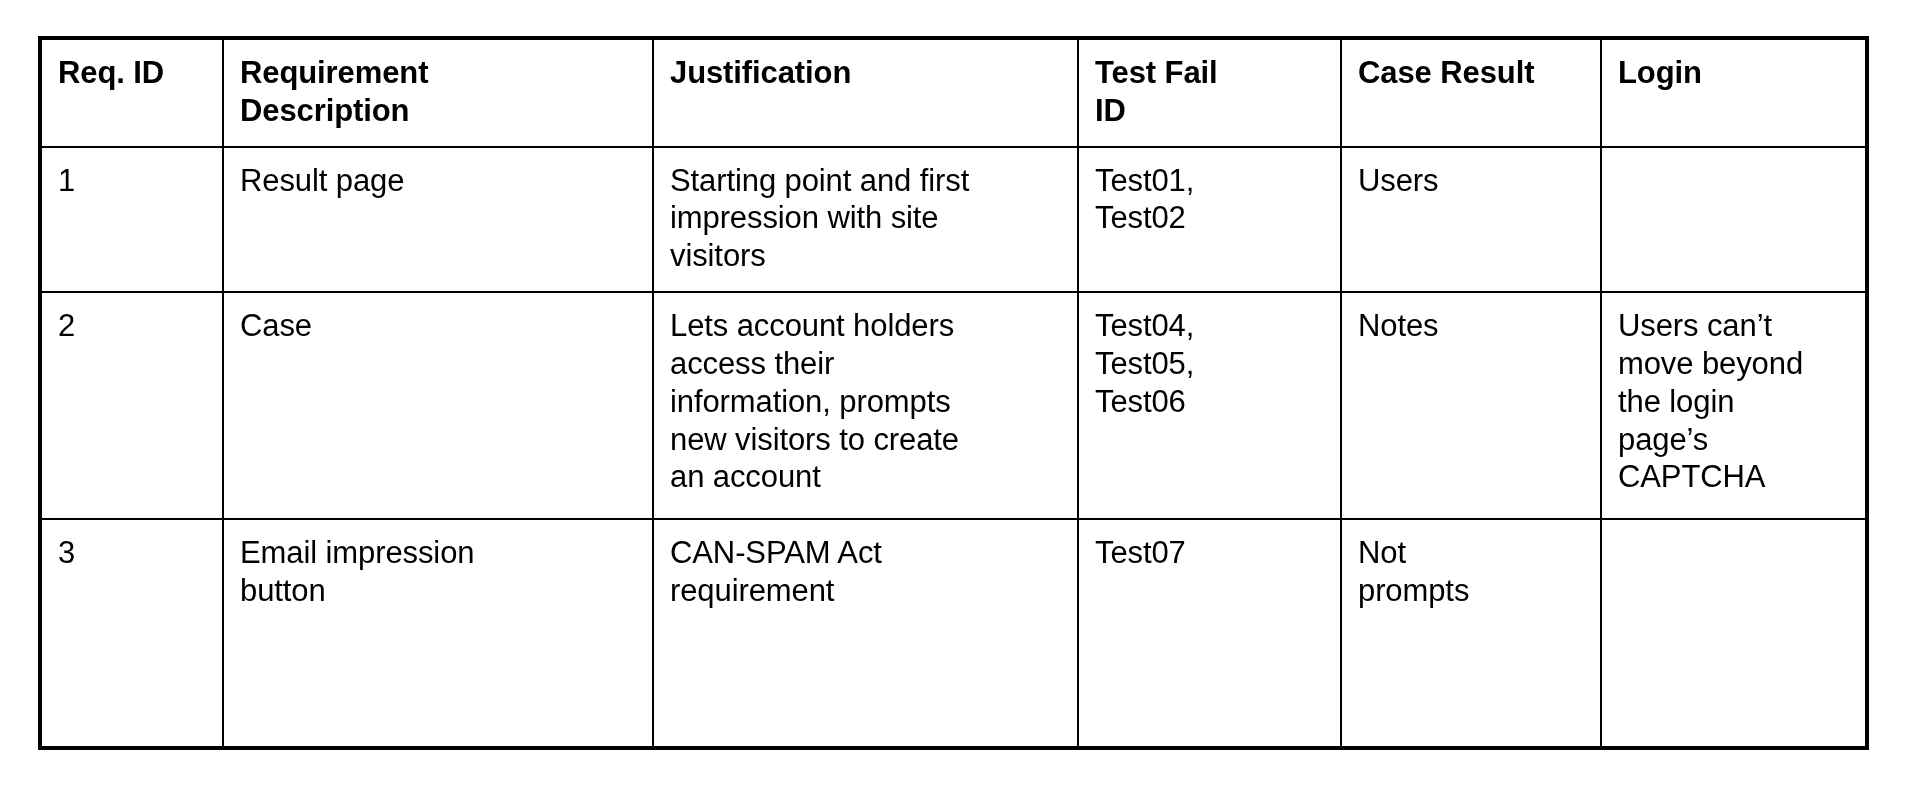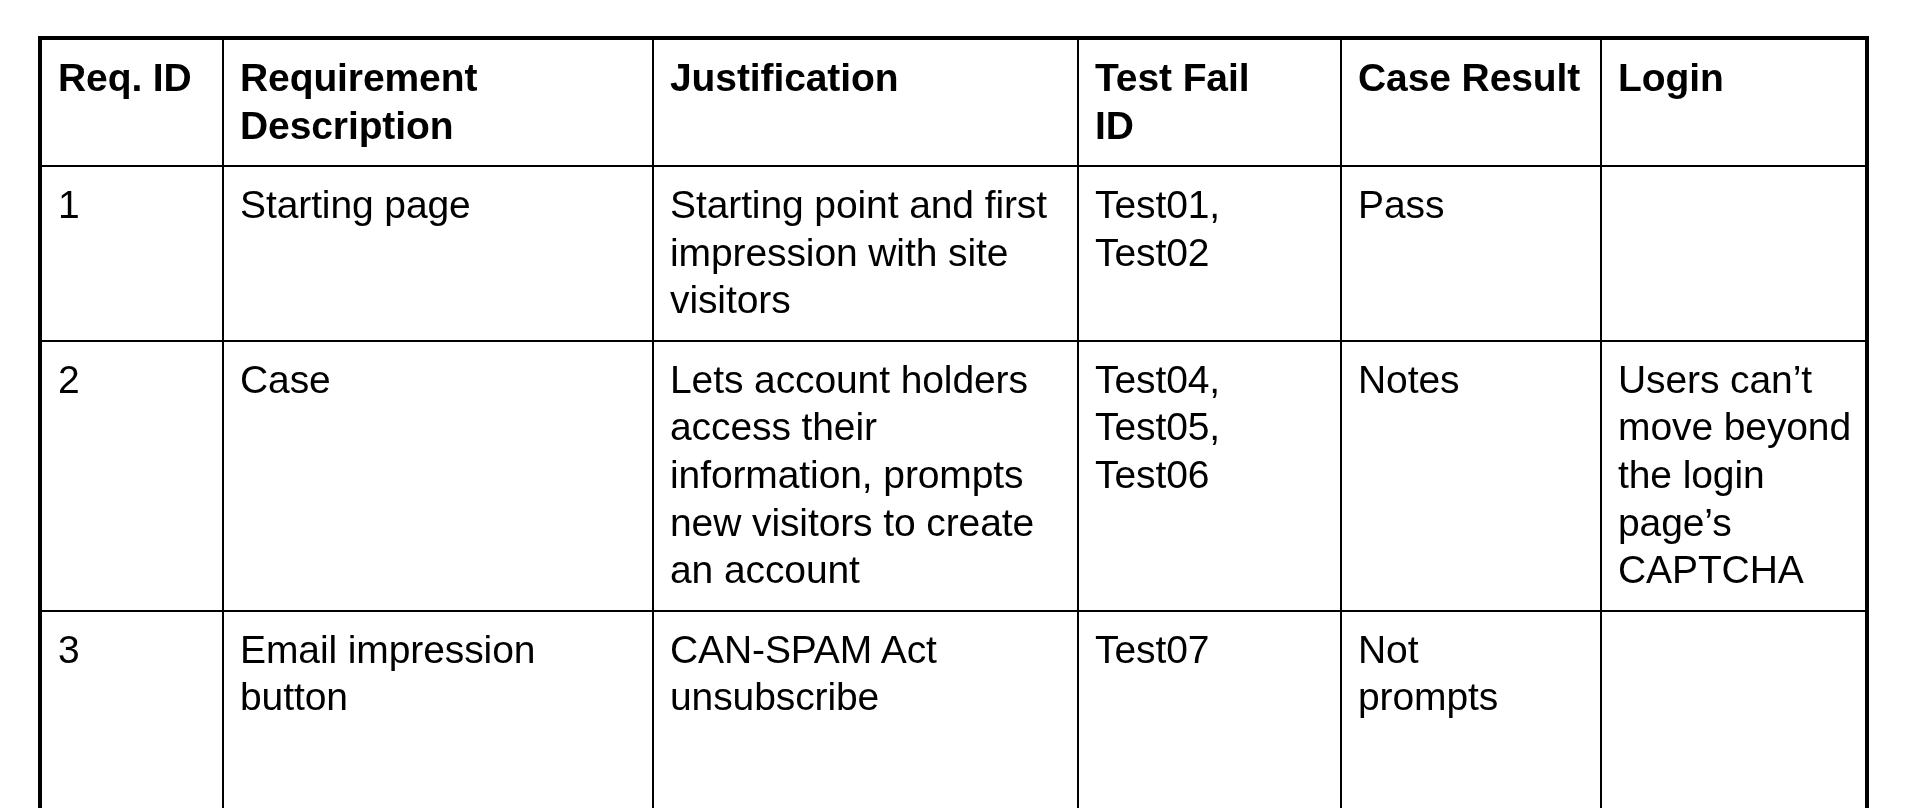--- a/index.html
+++ b/index.html
@@ -48,21 +48,21 @@
   table.req-table col.c-tcid    { width: 263px; }
   table.req-table col.c-result  { width: 260px; }
   table.req-table col.c-notes   { width: 265px; }
 
   table.req-table th,
   table.req-table td {
     border: 2.5px solid #000000;
     vertical-align: top;
     text-align: left;
     padding: 14px 2px 16px 16px;
-    font-size: 39px;
+    font-size: 31px;
     line-height: 1.22;
     letter-spacing: -0.1px;
     word-wrap: break-word;
     overflow-wrap: break-word;
   }
 
   table.req-table th {
     font-weight: bold;
     height: 72px;
   }
@@ -122,33 +122,33 @@
         </tr>
       </thead>
 
       <tbody>
 
         <tr class="row-1">
           <td>
             <span class="cell-text">1</span>
           </td>
           <td>
-            <span class="cell-text">Starting page</span>
+            <span class="cell-text">Result page</span>
           </td>
           <td>
             <span class="cell-text">Starting point and first
 impression with site
 visitors</span>
           </td>
           <td>
             <span class="cell-text">Test01,
 Test02</span>
           </td>
           <td>
-            <span class="cell-text">Pass</span>
+            <span class="cell-text">Users</span>
           </td>
           <td>
             <span class="cell-text"></span>
           </td>
         </tr>
 
         <tr class="row-2">
           <td>
             <span class="cell-text">2</span>
           </td>
@@ -182,21 +182,21 @@
         <tr class="row-3">
           <td>
             <span class="cell-text">3</span>
           </td>
           <td>
             <span class="cell-text">Email impression
 button</span>
           </td>
           <td>
             <span class="cell-text">CAN-SPAM Act
-unsubscribe</span>
+requirement</span>
           </td>
           <td>
             <span class="cell-text">Test07</span>
           </td>
           <td>
             <span class="cell-text">Not
 prompts</span>
           </td>
           <td>
             <span class="cell-text"></span>

